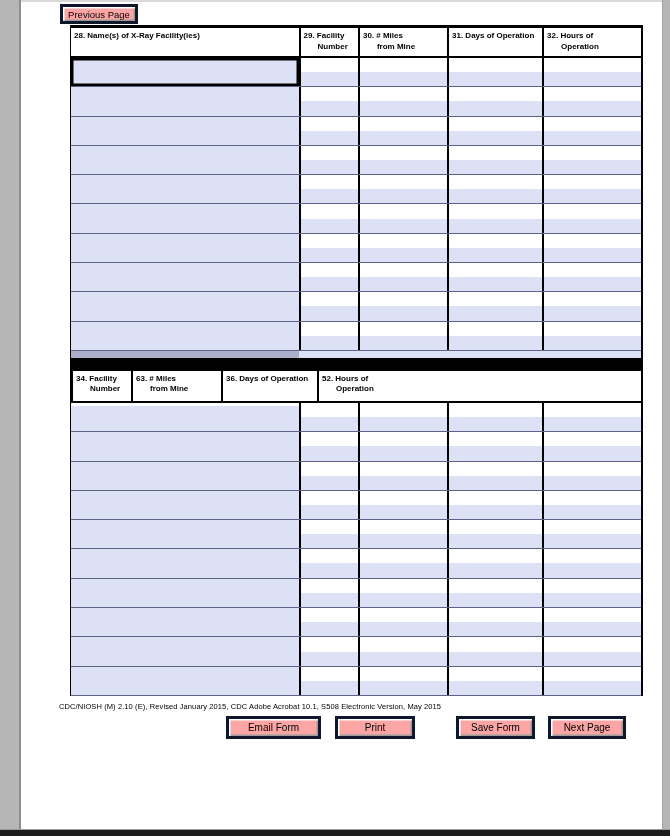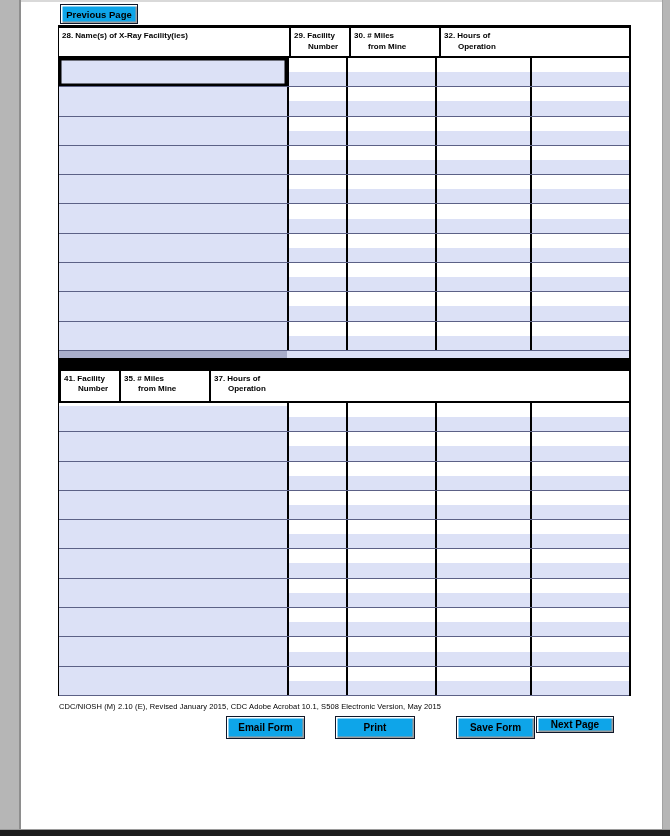--- a/index.html
+++ b/index.html
@@ -17,33 +17,33 @@
   }
   
   .margin-left{position:absolute;left:0;top:0;width:19px;height:830px;background:var(--margin);border-right:2px solid #8e8e8e;}
   .margin-right{position:absolute;left:662px;top:0;width:8px;height:830px;background:var(--margin);border-left:1px solid #a2a2a2;}
   .bottom-strip{position:absolute;left:0;top:829px;width:670px;height:7px;background:#1d1d1d;border-top:1px solid #9a9a9a;box-sizing:border-box;}
   .top-edge{position:absolute;left:0;top:0;width:670px;height:2px;background:#d9d9d9;}
 
   
   .acro-btn{
     position:absolute;box-sizing:border-box;
-    border:1px solid #0f172a;background:#0ea5e9;
+    border:3px solid #0f172a;background:#fca5a5;
     box-shadow:inset 1.5px 1.5px 0 #ffffff, inset -1.5px -1.5px 0 #9c9c9c;
     display:flex;align-items:center;justify-content:center;
-    font-size:10px;color:#000;cursor:pointer;white-space:nowrap;font-weight:bold;
+    font-size:10px;color:#000;cursor:pointer;white-space:nowrap;
   }
   .prev-btn{left:60px;top:4px;width:78px;height:20px;font-size:9.5px;}
-  .email-btn{left:226px;top:716px;width:79px;height:23px;}
+  .email-btn{left:226px;top:716px;width:95px;height:23px;}
   .print-btn{left:335px;top:716px;width:80px;height:23px;text-align:right;}
   .save-btn{left:456px;top:716px;width:79px;height:23px;}
-  .next-btn{left:536px;top:716px;width:78px;height:17px;}
+  .next-btn{left:548px;top:716px;width:78px;height:23px;}
 
   
-  .form-table{position:absolute;left:58px;top:25px;width:573px;}
+  .form-table{position:absolute;left:70px;top:25px;width:573px;}
   .sec{border-left:1px solid var(--tborder);border-right:2px solid var(--tborder);}
   .header-row{display:flex;background:#fff;border-bottom:2px solid var(--tborder);}
   .hdr-xray{border-top:3px solid var(--tborder);}
   .hcell{box-sizing:border-box;padding:3px 2px 2px 3px;font-size:8px;font-weight:bold;line-height:10.5px;color:#000;}
   .hdr-xray .hcell{height:28px;}
   .hdr-spiro .hcell{height:30px;}
   .hcell .l1,.hcell .l2{display:block;}
   .hcell .l2{padding-left:14px;}
   .c0{width:230px;}
   .c1{width:60px;}
@@ -84,20 +84,23 @@
           <span class="l1">28. Name(s) of X-Ray Facility(ies)</span>
         </div>
         <div class="hcell c1">
           <span class="l1">29. Facility</span>
           <span class="l2">Number</span>
         </div>
         <div class="hcell c2">
           <span class="l1">30. # Miles</span>
           <span class="l2">from Mine</span>
         </div>
+        <div class="hcell c3">
+          <span class="l1">31. Days of Operation</span>
+        </div>
         <div class="hcell c4">
           <span class="l1">32. Hours of</span>
           <span class="l2">Operation</span>
         </div>
       </div>
       <div class="body" id="xray-body">
           <div class="body-row row-first">
             <div class="cell c0 focused"></div>
             <div class="cell c1 split"></div>
             <div class="cell c2 split"></div>
@@ -175,29 +178,32 @@
         <div class="c3 fill"></div>
         <div class="c4 fill"></div>
       </div>
     </div>
 
     <div class="divider-bar"></div>
 
     <div class="sec sec-spiro">
       <div class="header-row hdr-spiro">
         <div class="hcell c1">
-          <span class="l1">41. Facility</span>
+          <span class="l1">34. Facility</span>
           <span class="l2">Number</span>
         </div>
         <div class="hcell c2">
-          <span class="l1">35. # Miles</span>
+          <span class="l1">63. # Miles</span>
           <span class="l2">from Mine</span>
         </div>
+        <div class="hcell c3">
+          <span class="l1">36. Days of Operation</span>
+        </div>
         <div class="hcell c4">
-          <span class="l1">37. Hours of</span>
+          <span class="l1">52. Hours of</span>
           <span class="l2">Operation</span>
         </div>
       </div>
       <div class="body" id="spiro-body">
           <div class="body-row row-first">
             <div class="cell c0"></div>
             <div class="cell c1 split"></div>
             <div class="cell c2 split"></div>
             <div class="cell c3 split"></div>
             <div class="cell c4 split"></div>

